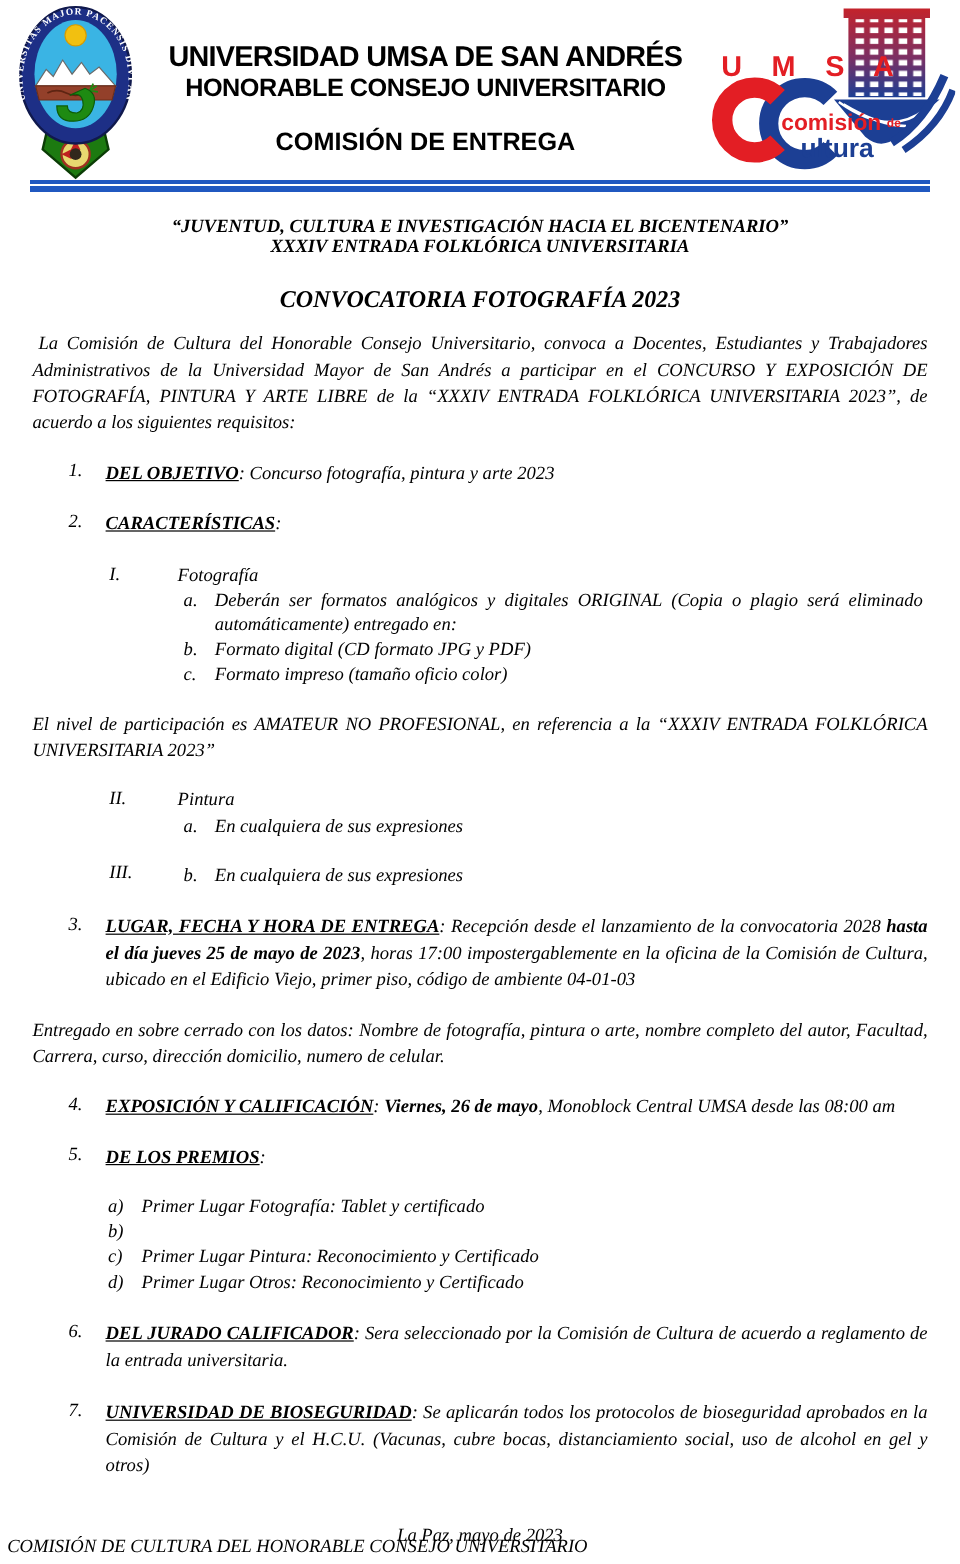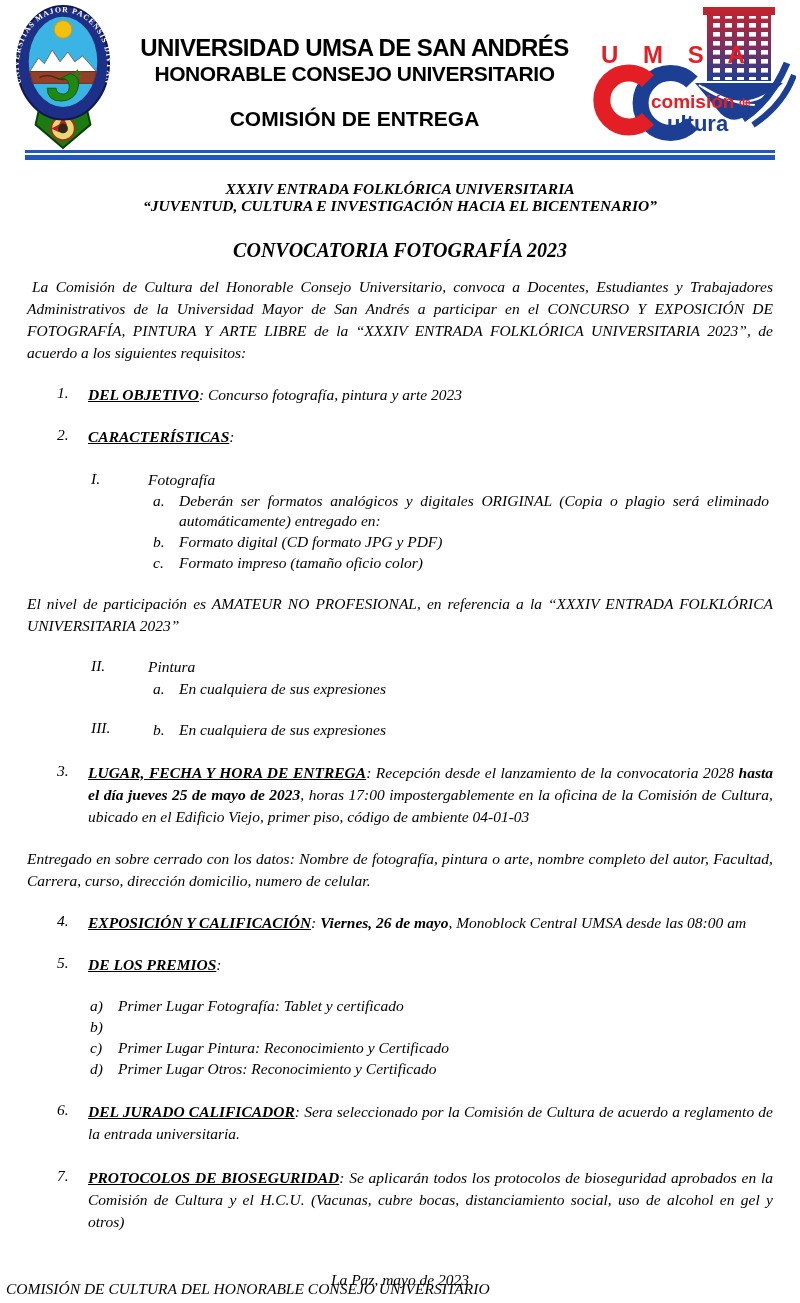--- a/index.html
+++ b/index.html
@@ -119,22 +119,22 @@
         <text x="76" y="128" font-family="Liberation Sans, sans-serif" font-size="22" font-weight="700" fill="#1c3f94">ultura</text>
       </svg>
     </div>
   </div>
 
   <div class="rule"></div>
 
   <div class="content">
 
     <div class="title-block">
+      <div>“JUVENTUD, CULTURA E INVESTIGACIÓN HACIA EL BICENTENARIO”</div>
       <div>XXXIV ENTRADA FOLKLÓRICA UNIVERSITARIA</div>
-      <div>“JUVENTUD, CULTURA E INVESTIGACIÓN HACIA EL BICENTENARIO”</div>
     </div>
 
     <div class="subtitle">CONVOCATORIA FOTOGRAFÍA 2023</div>
 
     <p class="para intro">La Comisión de Cultura del Honorable Consejo Universitario, convoca a Docentes, Estudiantes y Trabajadores Administrativos de la Universidad Mayor de San Andrés a participar en el CONCURSO Y EXPOSICIÓN DE FOTOGRAFÍA, PINTURA Y ARTE LIBRE de la “XXXIV ENTRADA FOLKLÓRICA UNIVERSITARIA 2023”, de acuerdo a los siguientes requisitos:</p>
 
     <div class="item">
       <span class="num">1.</span>
       <div class="body"><span class="hd">DEL OBJETIVO</span><span>: Concurso fotografía, pintura y arte 2023</span></div>
     </div>
@@ -221,20 +221,20 @@
         </div>
     </div>
 
     <div class="item" style="margin-top:22px">
       <span class="num">6.</span>
       <div class="body"><span class="hd">DEL JURADO CALIFICADOR</span><span>: Sera seleccionado por la Comisión de Cultura de acuerdo a reglamento de la entrada universitaria.</span></div>
     </div>
 
     <div class="item" style="margin-top:22px">
       <span class="num">7.</span>
-      <div class="body"><span class="hd">PROTOCOLOS DE BIOSEGURIDAD</span><span>: Se aplicarán todos los protocolos de bioseguridad aprobados en la Comisión de Cultura y el H.C.U. (Vacunas, cubre bocas, distanciamiento social, uso de alcohol en gel y otros)</span></div>
+      <div class="body"><span class="hd">UNIVERSIDAD DE BIOSEGURIDAD</span><span>: Se aplicarán todos los protocolos de bioseguridad aprobados en la Comisión de Cultura y el H.C.U. (Vacunas, cubre bocas, distanciamiento social, uso de alcohol en gel y otros)</span></div>
     </div>
 
     <div class="closing">La Paz, mayo de 2023</div>
   </div>
 
   <div class="footer">COMISIÓN DE CULTURA DEL HONORABLE CONSEJO UNIVERSITARIO</div>
 </div>
 
 </body></html>

